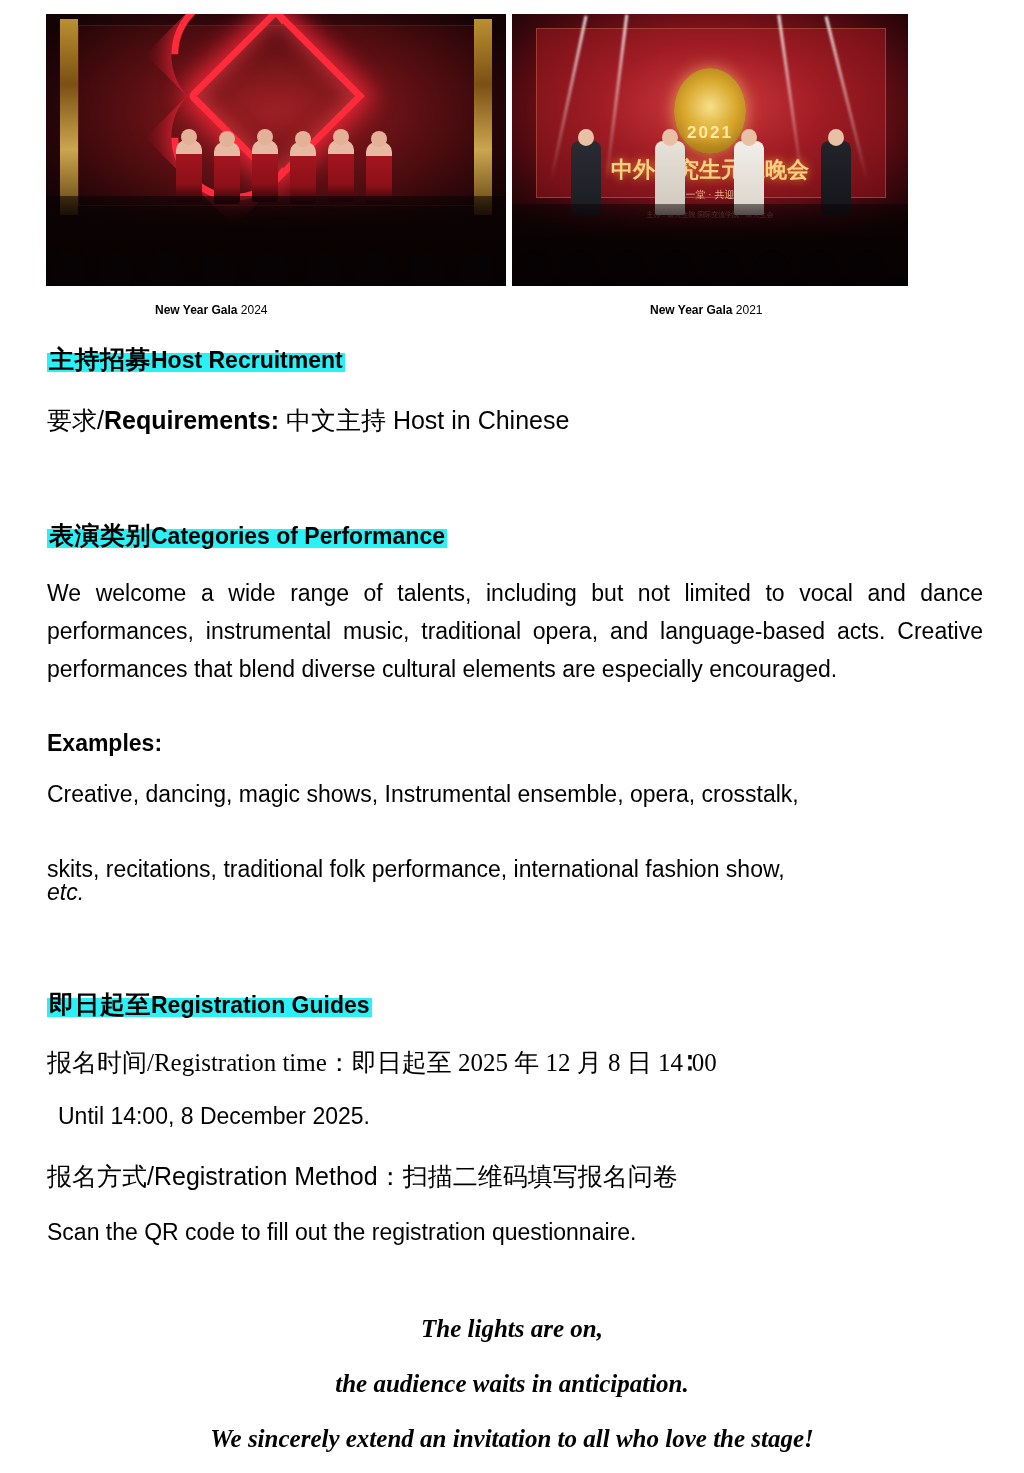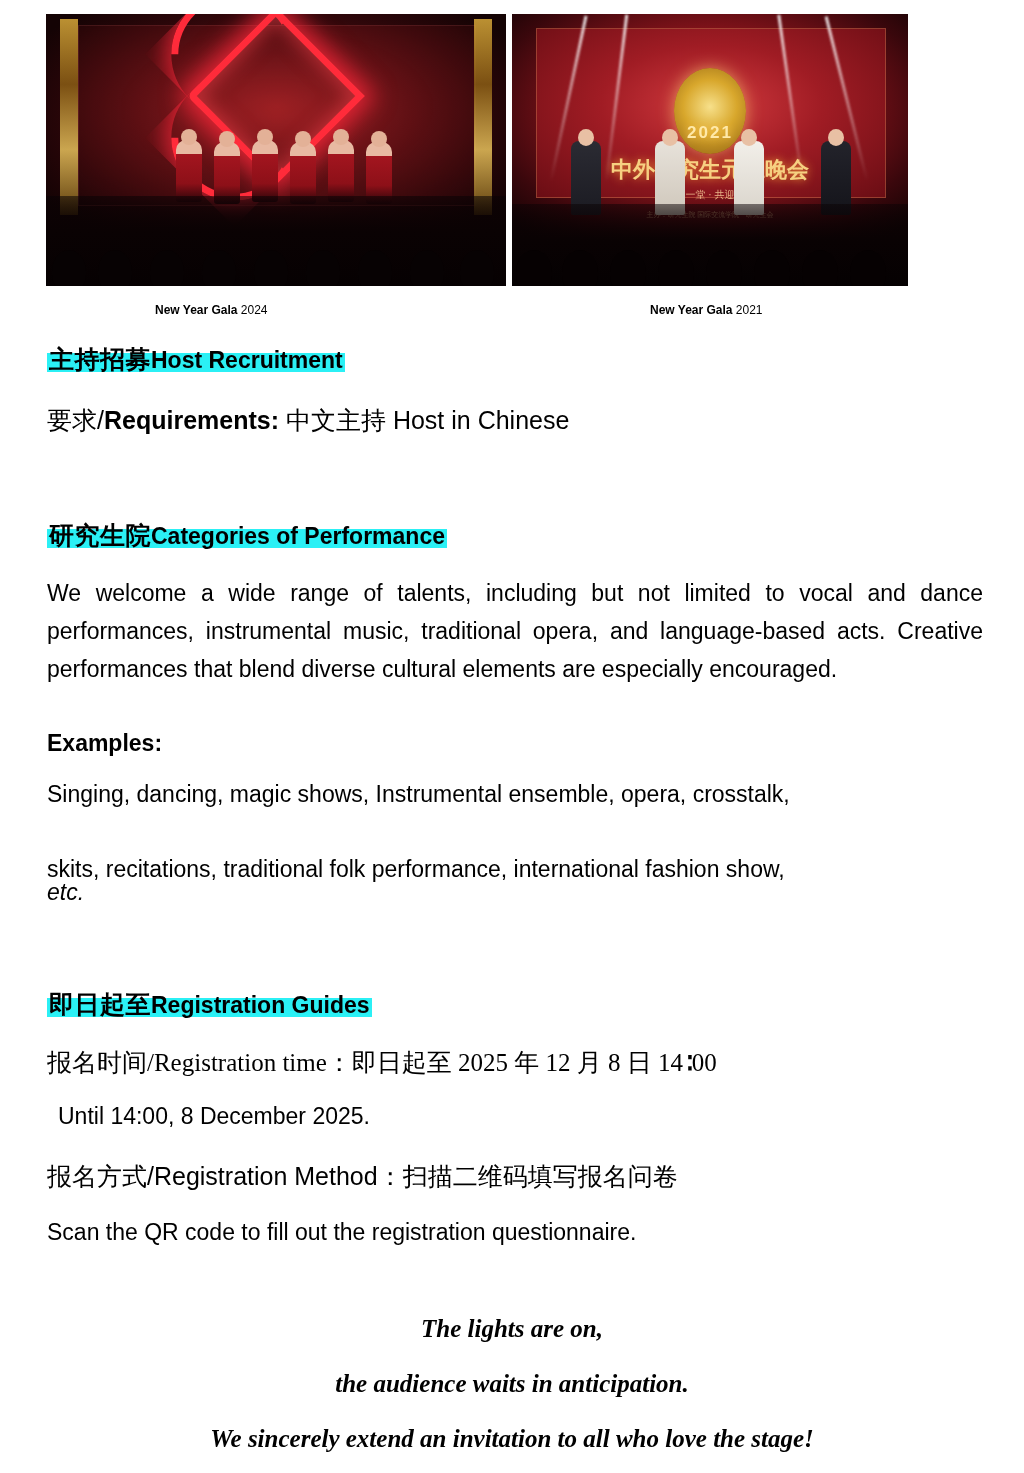--- a/index.html
+++ b/index.html
@@ -334,26 +334,26 @@
 
   <div class="block sec1">
     <span class="hl"><span class="h-cn">主持招募</span><span class="h-en">Host Recruitment</span></span>
   </div>
 
   <div class="req">
     <span class="lbl-cn">要求/</span><span class="lbl-en">Requirements:</span><span> 中文主持 Host in Chinese</span>
   </div>
 
   <div class="block sec2">
-    <span class="hl"><span class="h-cn">研究生院</span><span class="h-en">Categories of Performance</span></span>
+    <span class="hl"><span class="h-cn">表演类别</span><span class="h-en">Categories of Performance</span></span>
   </div>
 
   <div class="para">We welcome a wide range of talents, including but not limited to vocal and dance performances, instrumental music, traditional opera, and language-based acts. Creative performances that blend diverse cultural elements are especially encouraged.</div>
   <div class="examples-label">Examples:</div>
-  <div class="ex-line ex1">Singing, dancing, magic shows, Instrumental ensemble, opera, crosstalk,</div>
+  <div class="ex-line ex1">Creative, dancing, magic shows, Instrumental ensemble, opera, crosstalk,</div>
   <div class="ex-line ex2">skits, recitations, traditional folk performance, international fashion show,</div>
   <div class="ex-line ex3">etc.</div>
 
   <div class="block sec3">
     <span class="hl"><span class="h-cn">即日起至</span><span class="h-en">Registration Guides</span></span>
   </div>
 
   <div class="reg-line r1">报名时间/Registration time：即日起至 2025 年 12 月 8 日 14∶00</div>
   <div class="reg-line r2">Until 14:00, 8 December 2025.</div>
   <div class="reg-line r3">报名方式/Registration Method：扫描二维码填写报名问卷</div>

